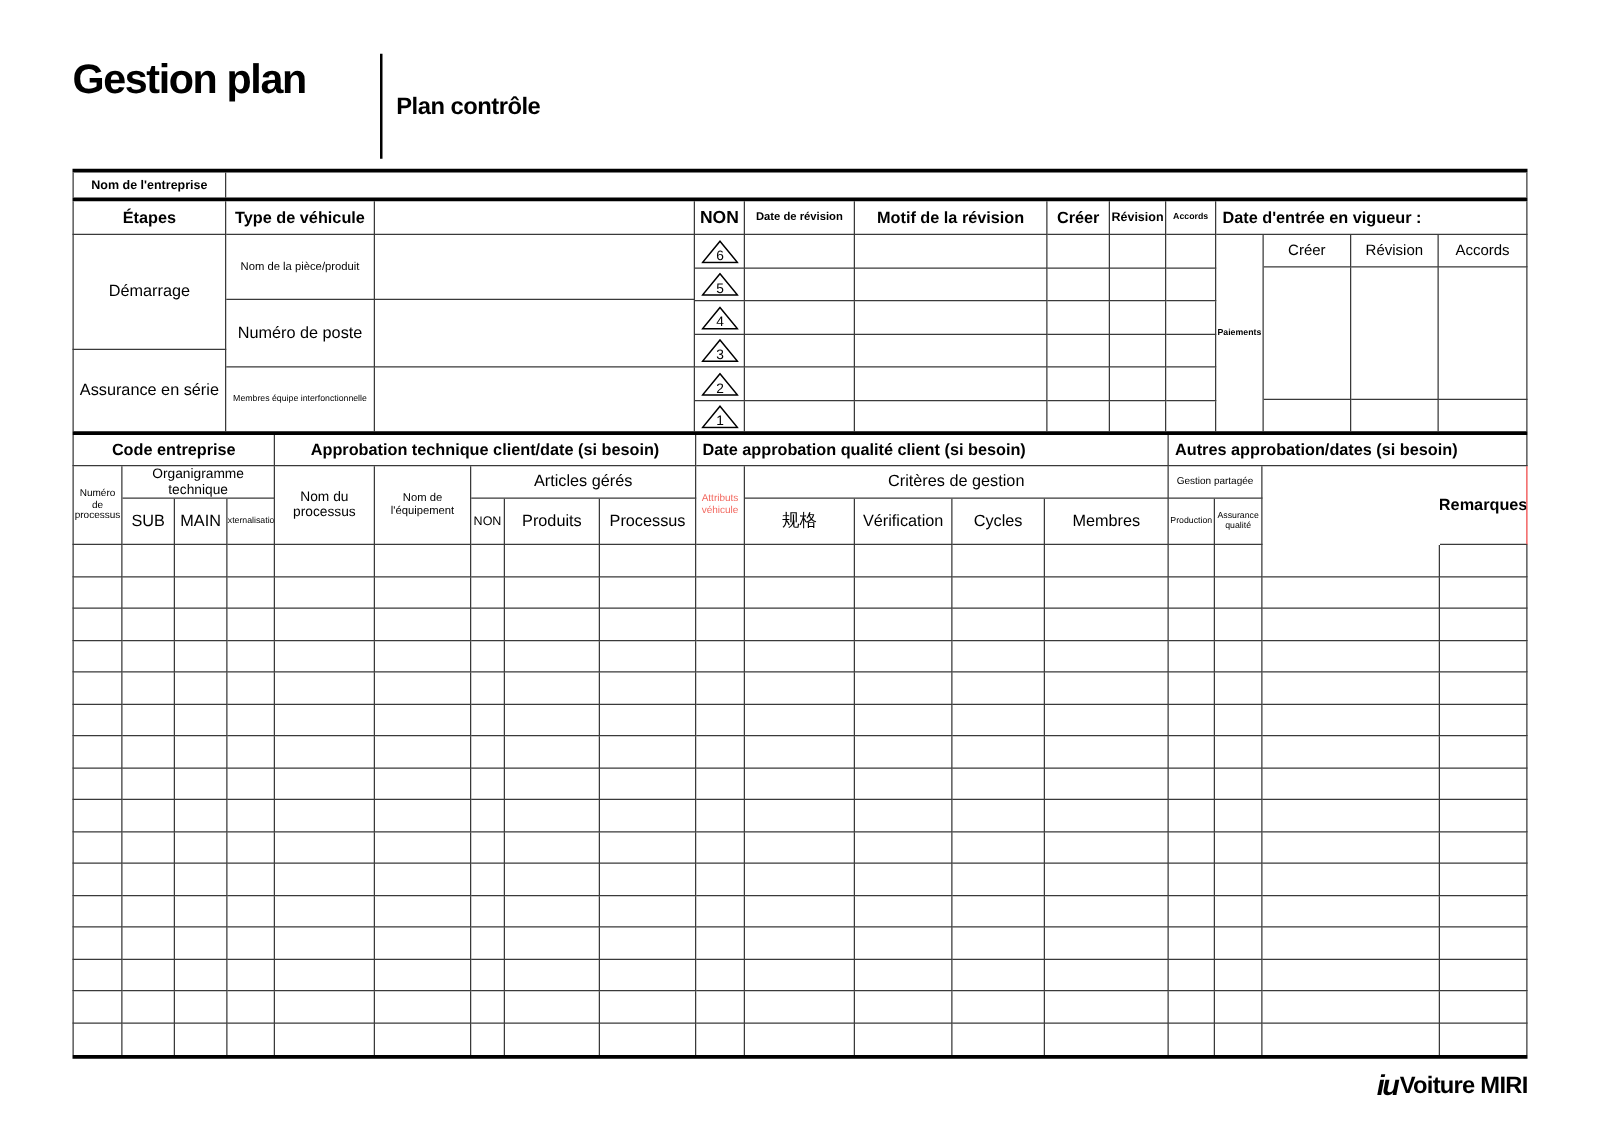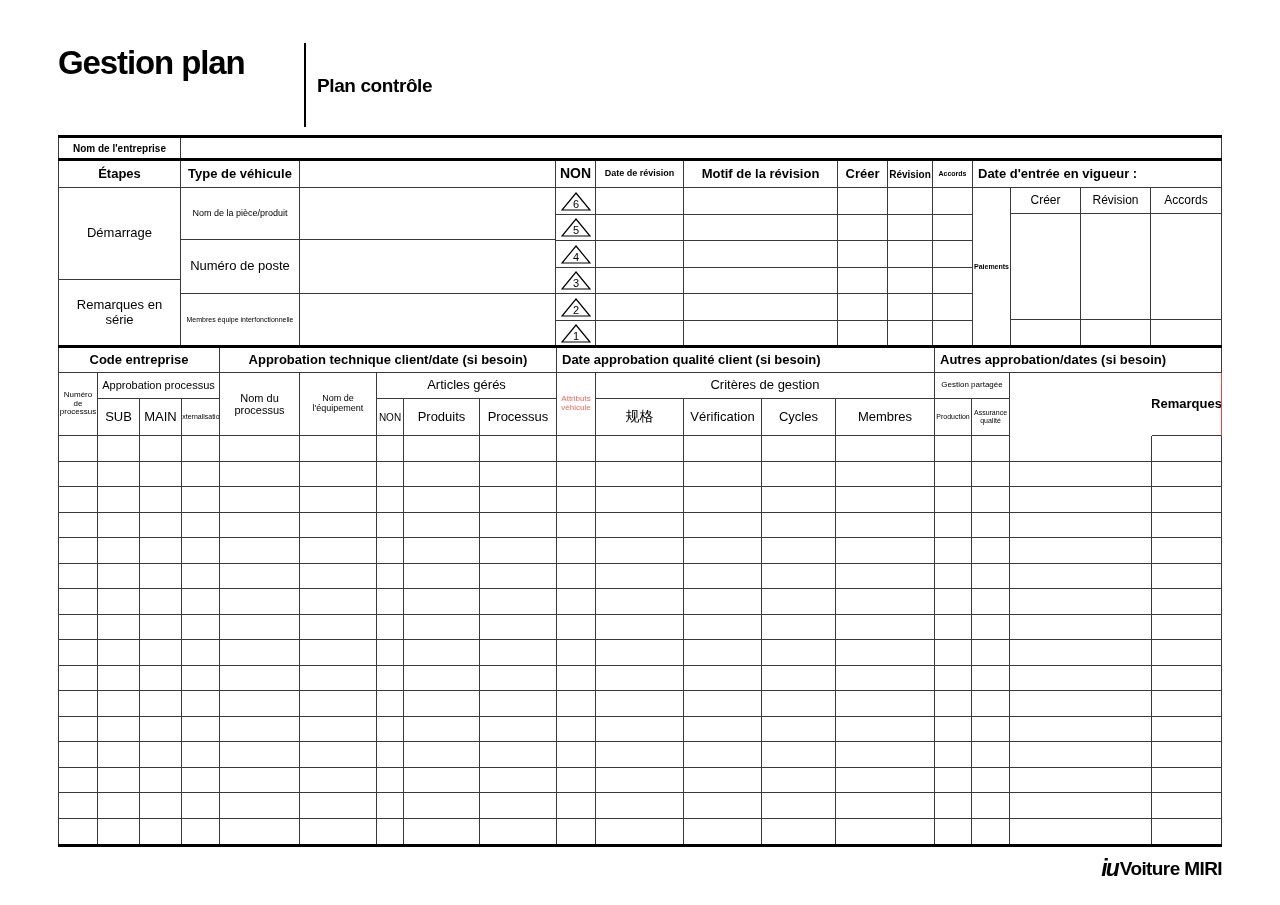--- a/index.html
+++ b/index.html
@@ -81,21 +81,21 @@
     <div class="cell" style="left:242px;top:0;width:256px;height:27px;"></div>
     <div class="cell b f14" style="left:498px;top:0;width:40px;height:27px;">NON</div>
     <div class="cell b f9" style="left:538px;top:0;width:88px;height:27px;">Date de révision</div>
     <div class="cell b f13" style="left:626px;top:0;width:154px;height:27px;">Motif de la révision</div>
     <div class="cell b f13" style="left:780px;top:0;width:50px;height:27px;">Créer</div>
     <div class="cell b f10" style="left:830px;top:0;width:45px;height:27px;">Révision</div>
     <div class="cell b f7" style="left:875px;top:0;width:40px;height:27px;">Accords</div>
     <div class="cell nor b f13" style="left:915px;top:0;width:249px;height:27px;justify-content:flex-start;padding-left:5px;border-right:1px solid #3a3a3a;">Date d'entrée en vigueur :</div>
 
     <div class="cell lft f13" style="left:0;top:27px;width:123px;height:92px;">Démarrage</div>
-    <div class="cell lft f13" style="left:0;top:119px;width:123px;height:65px;border-bottom:none;">Remarques en série</div>
+    <div class="cell lft f13" style="left:0;top:119px;width:123px;height:65px;border-bottom:none;">Assurance en série</div>
 
     <div class="cell f9" style="left:123px;top:27px;width:119px;height:52px;">Nom de la pièce/produit</div>
     <div class="cell f13" style="left:123px;top:79px;width:119px;height:54px;">Numéro de poste</div>
     <div class="cell f7" style="left:123px;top:133px;width:119px;height:51px;border-bottom:none;">Membres équipe interfonctionnelle</div>
 
     <div class="cell" style="left:242px;top:27px;width:256px;height:52px;"></div>
     <div class="cell" style="left:242px;top:79px;width:256px;height:54px;"></div>
     <div class="cell" style="left:242px;top:133px;width:256px;height:51px;border-bottom:none;"></div>
 
     <div class="cell" style="left:498px;top:27px;width:40px;height:27px;">
@@ -200,21 +200,21 @@
   <div class="thick-h" style="left:58px;top:345px;width:1164px;"></div>
 
   <div class="tbl" style="left:58px;top:348px;width:1164px;height:496px;">
 
     <div class="cell lft b f13" style="left:0;top:0;width:162px;height:25px;">Code entreprise</div>
     <div class="cell b f13" style="left:499px;top:0;width:378px;height:25px;justify-content:flex-start;padding-left:5px;">Date approbation qualité client (si besoin)</div>
     <div class="cell b f13" style="left:162px;top:0;width:337px;height:25px;">Approbation technique client/date (si besoin)</div>
     <div class="cell nor b f13" style="left:877px;top:0;width:287px;height:25px;justify-content:flex-start;padding-left:5px;border-right:1px solid #3a3a3a;">Autres approbation/dates (si besoin)</div>
 
     <div class="cell lft f8" style="left:0;top:25px;width:40px;height:63px;">Numéro de processus</div>
-    <div class="cell f11" style="left:40px;top:25px;width:122px;height:26px;">Approbation processus</div>
+    <div class="cell f11" style="left:40px;top:25px;width:122px;height:26px;">Organigramme technique</div>
     <div class="cell f13" style="left:40px;top:51px;width:42px;height:37px;">SUB</div>
     <div class="cell f13" style="left:82px;top:51px;width:42px;height:37px;">MAIN</div>
     <div class="cell f7" style="left:124px;top:51px;width:38px;height:37px;">Externalisation</div>
 
     <div class="cell f11" style="left:162px;top:25px;width:80px;height:63px;">Nom du processus</div>
     <div class="cell f9" style="left:242px;top:25px;width:77px;height:63px;">Nom de l'équipement</div>
 
     <div class="cell f13" style="left:319px;top:25px;width:180px;height:26px;">Articles gérés</div>
     <div class="cell f10" style="left:319px;top:51px;width:27px;height:37px;">NON</div>
     <div class="cell f13" style="left:346px;top:51px;width:76px;height:37px;">Produits</div>

